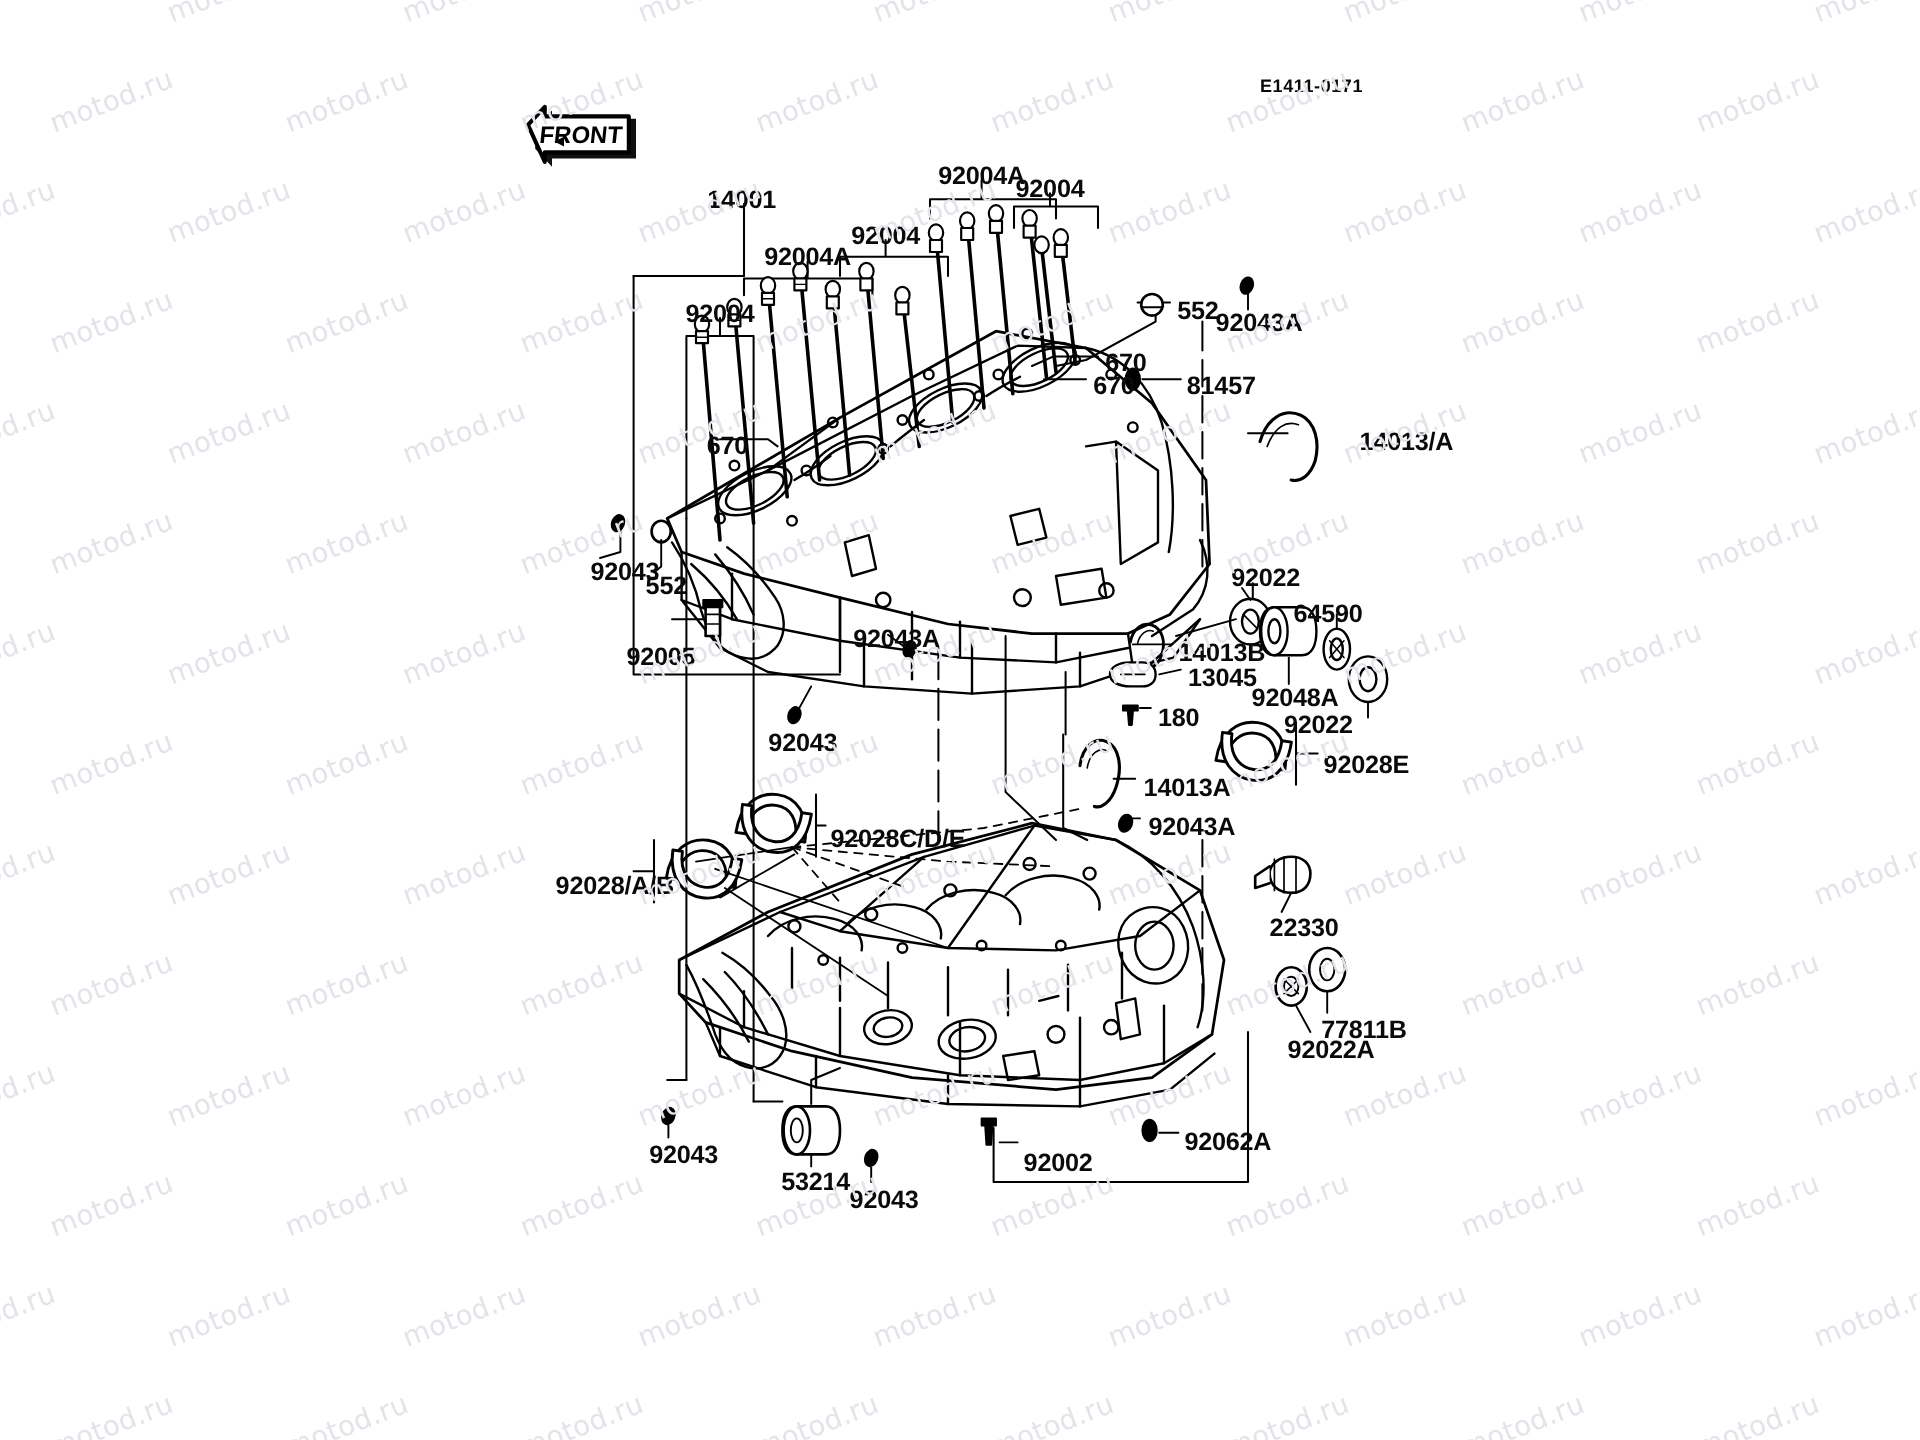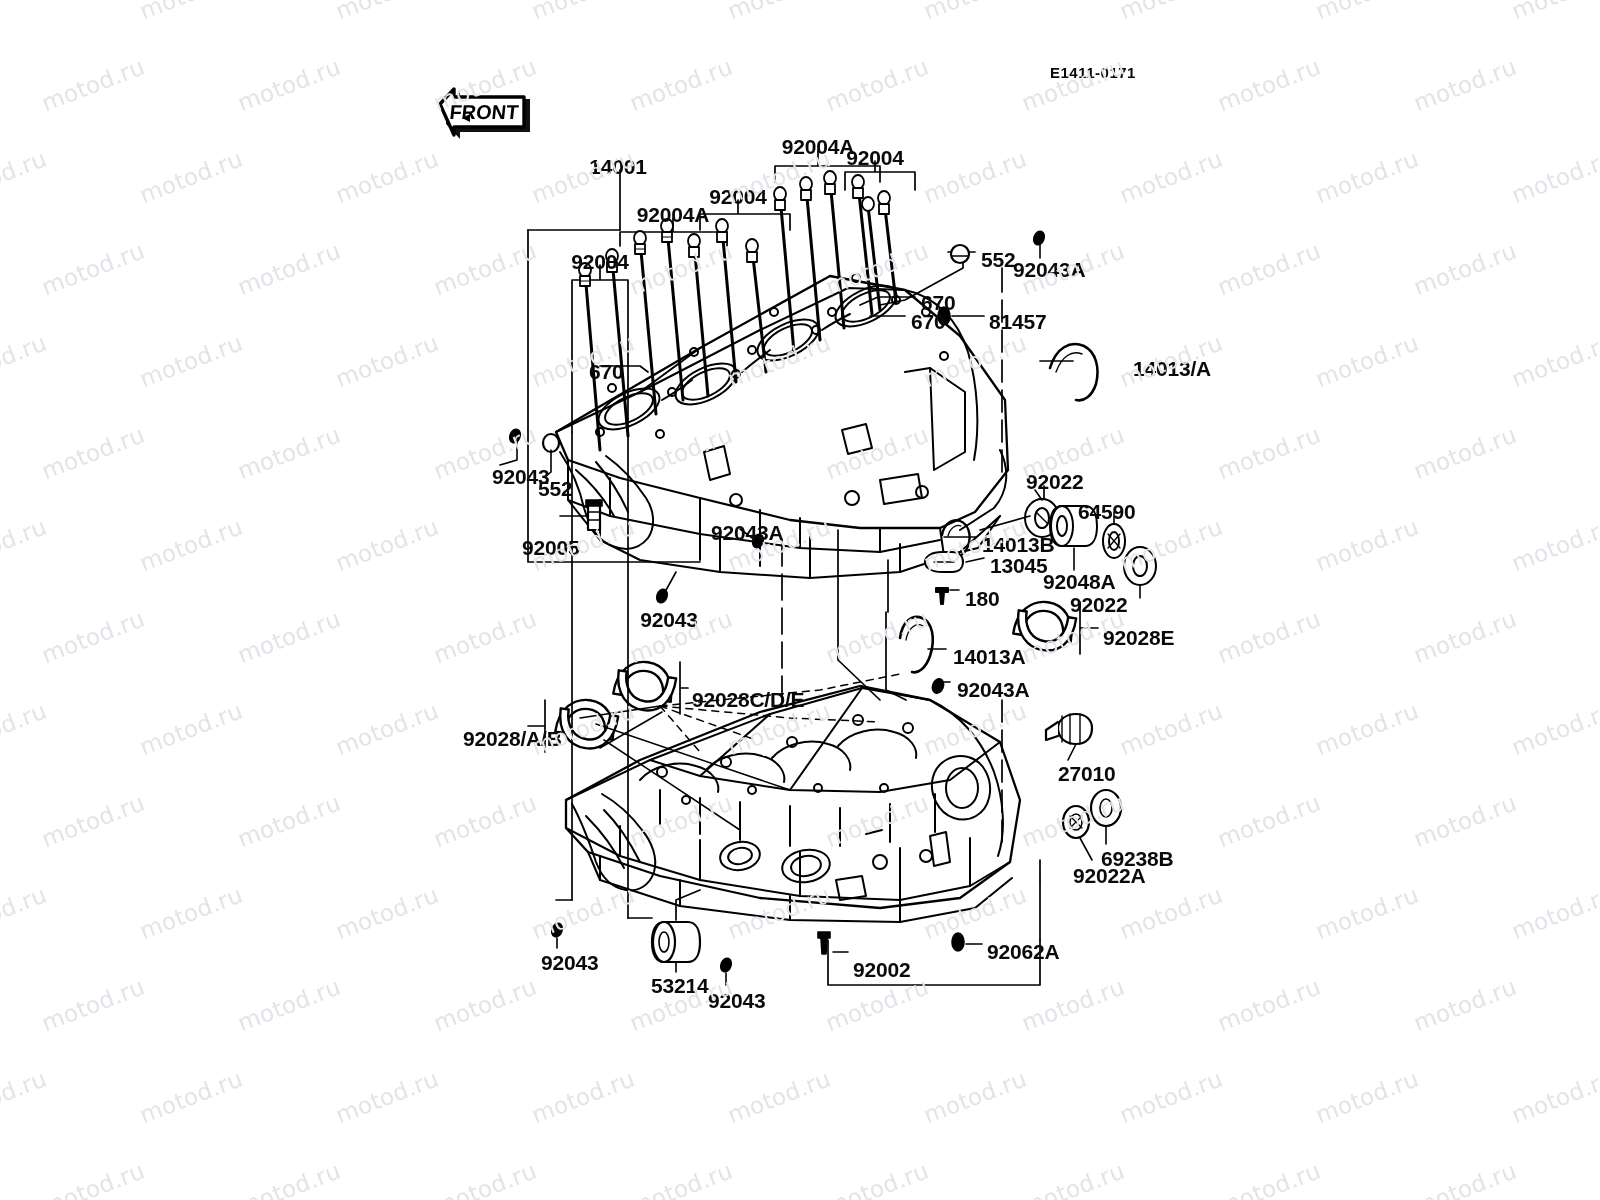--- a/index.html
+++ b/index.html
@@ -555,22 +555,22 @@
       <div class="lbl" style="left: 990px; top: 554px;">13045</div>
       <div class="lbl" style="left: 1043px; top: 570px;">92048A</div>
       <div class="lbl" style="left: 965px; top: 587px;">180</div>
       <div class="lbl" style="left: 1070px; top: 593px;">92022</div>
       <div class="lbl ctr" style="left: 669px; top: 608px;">92043</div>
       <div class="lbl" style="left: 1103px; top: 626px;">92028E</div>
       <div class="lbl" style="left: 953px; top: 645px;">14013A</div>
       <div class="lbl" style="left: 692px; top: 688px;">92028C/D/E</div>
       <div class="lbl" style="left: 957px; top: 678px;">92043A</div>
       <div class="lbl" style="left: 463px; top: 727px;">92028/A/B</div>
-      <div class="lbl" style="left: 1058px; top: 762px;">27010</div>
-      <div class="lbl" style="left: 1101px; top: 847px;">69238B</div>
+      <div class="lbl" style="left: 1058px; top: 762px;">22330</div>
+      <div class="lbl" style="left: 1101px; top: 847px;">77811B</div>
       <div class="lbl" style="left: 1073px; top: 864px;">92022A</div>
       <div class="lbl" style="left: 541px; top: 951px;">92043</div>
       <div class="lbl" style="left: 651px; top: 974px;">53214</div>
       <div class="lbl" style="left: 708px; top: 989px;">92043</div>
       <div class="lbl" style="left: 853px; top: 958px;">92002</div>
       <div class="lbl" style="left: 987px; top: 940px;">92062A</div>
     </div>
 
   <div id="watermark-layer">
       <div class="wm" style="left: -60px; top: 0px;">motod.ru</div>

